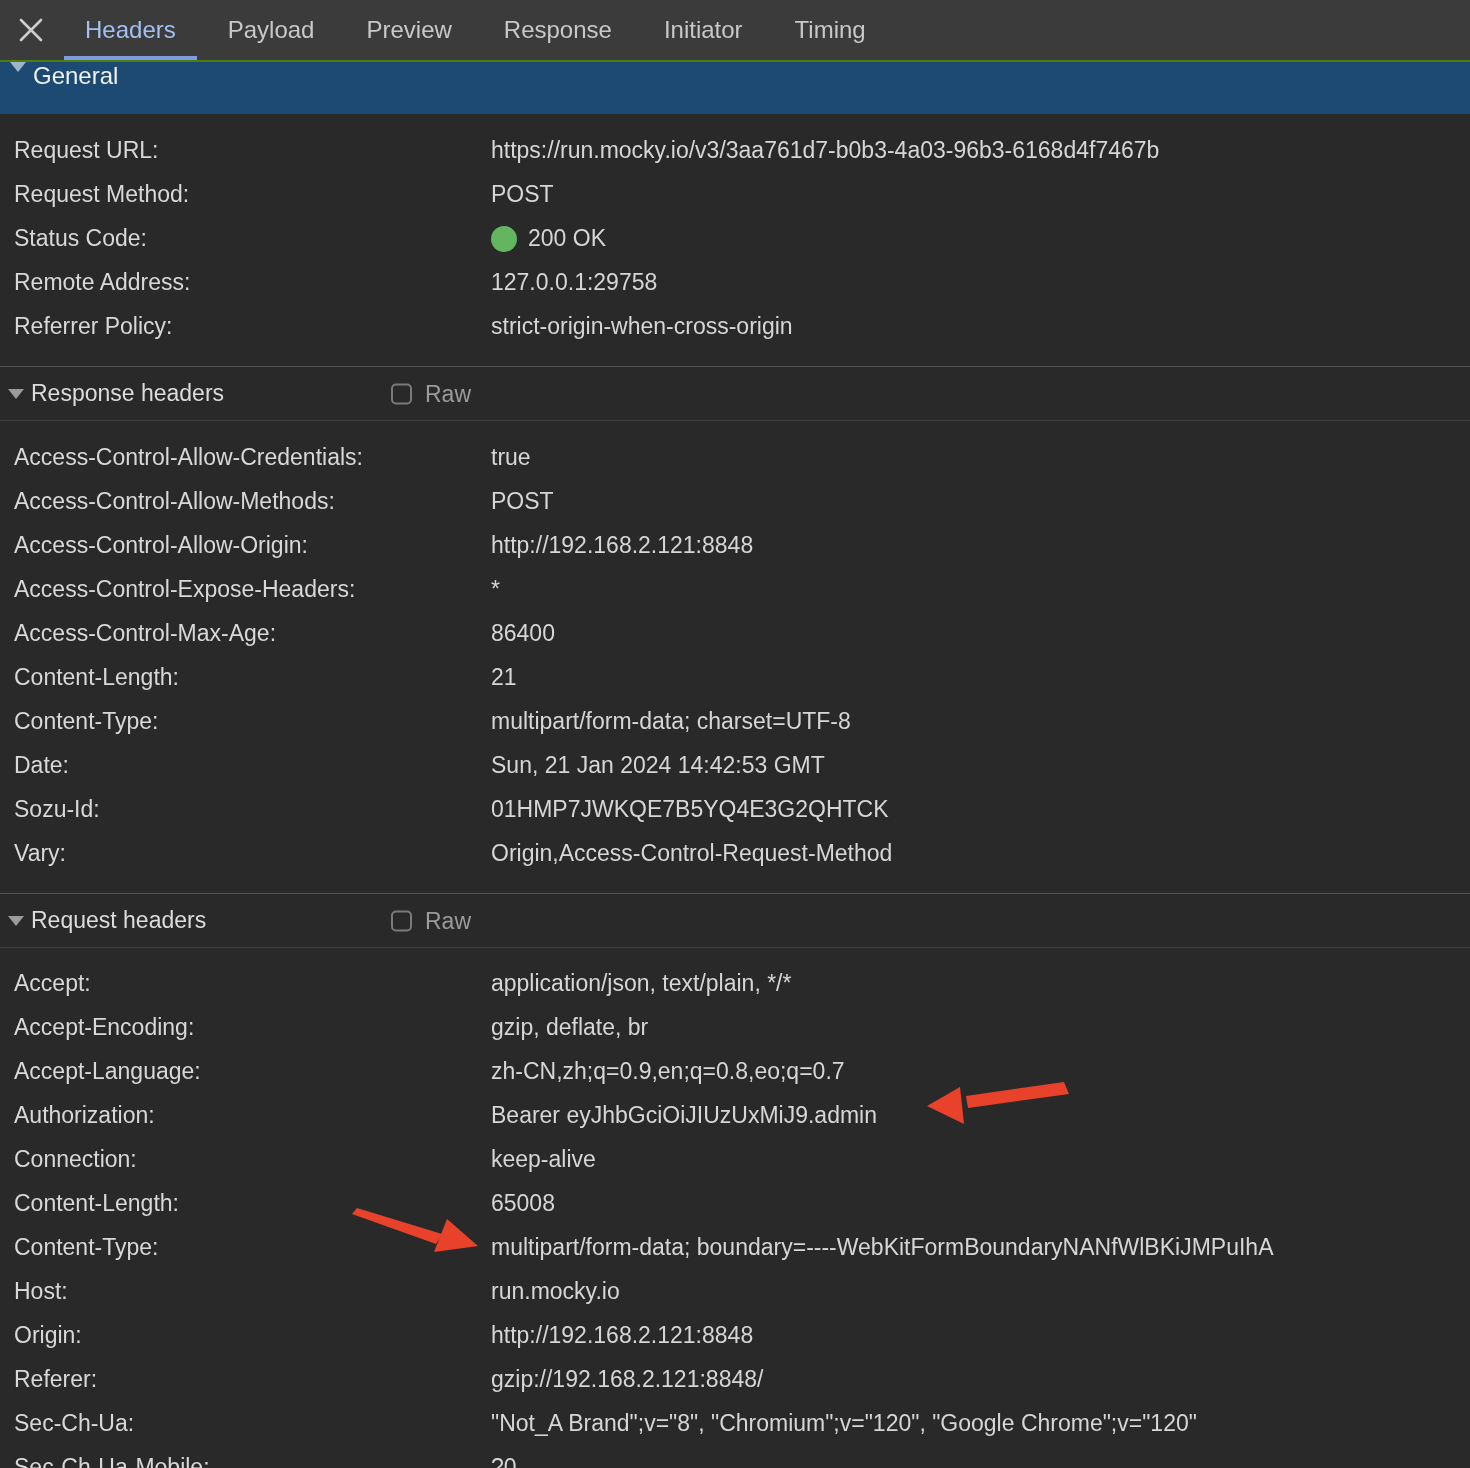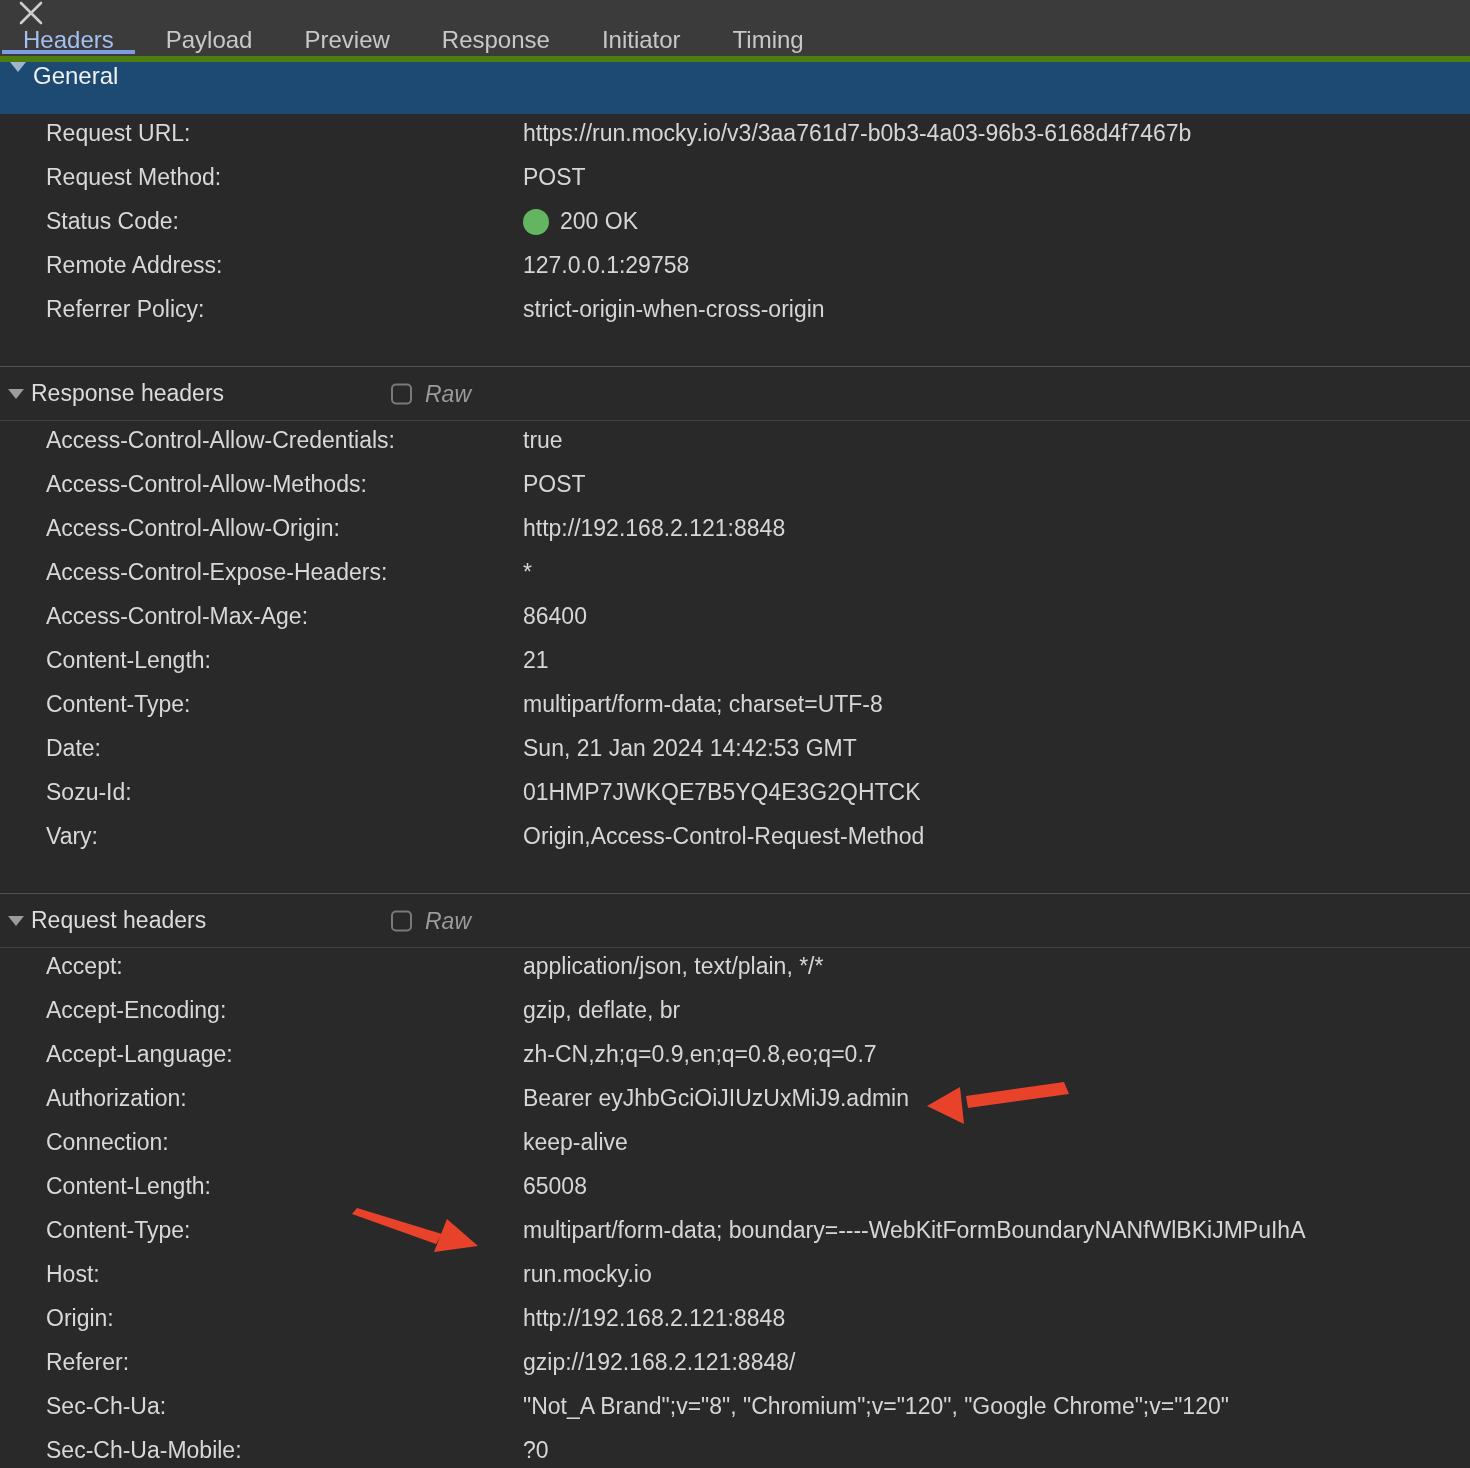--- a/index.html
+++ b/index.html
@@ -20,22 +20,21 @@
   body{
     background:var(--content-bg);
     font-family:"Liberation Sans","DejaVu Sans",sans-serif;
     color:var(--row-text);
     position:relative;
   }
   
   .tabbar{
     height:62px;background:var(--tabbar-bg);
     display:flex;align-items:stretch;
-    border-bottom:6px solid #4d7c0f;
-    flex-direction:column;
+    border-bottom:2px solid #4d7c0f;
   }
   .close-btn{
     width:62px;display:flex;align-items:center;justify-content:center;
     background:none;border:none;cursor:pointer;
   }
   .tab{
     position:relative;display:flex;align-items:center;
     padding:0 23px;margin-right:6px;
     font-size:24px;color:#c8c8c8;cursor:pointer;white-space:nowrap;
   }
@@ -65,28 +64,28 @@
     display:flex;align-items:center;padding-left:8px;
     font-size:23px;color:#dcdcdc;white-space:nowrap;
   }
   .raw-box{
     position:absolute;left:391px;top:50%;transform:translateY(-50%);
     width:21px;height:21px;border:2px solid #7a7a7a;border-radius:5px;
     background:transparent;cursor:pointer;
   }
   .raw-label{
     position:absolute;left:425px;top:50%;transform:translateY(-50%);
-    color:var(--muted-text);font-size:23px;cursor:pointer;font-style:italic;
+    color:var(--muted-text);font-size:23px;cursor:pointer;
   }
   
   .rows{font-size:23px;}
   .rows.general{padding-top:6px;padding-bottom:26px;}
   .rows.response{padding-top:6px;padding-bottom:26px;}
   .rows.request{padding-top:5px;}
-  .kv-row{height:44px;display:flex;align-items:flex-start;white-space:nowrap;padding-left:32px;}
+  .kv-row{height:44px;display:flex;align-items:flex-end;white-space:nowrap;}
   .kv-label{width:463px;padding-left:14px;flex:none;color:#d8d8d8;}
   .kv-value{flex:1;display:flex;align-items:center;color:#d6d6d6;margin-left:28px;}
   .dot{
     width:26px;height:26px;border-radius:50%;background:var(--dot);
     margin-right:11px;flex:none;
   }
   
   .arrow{position:absolute;pointer-events:none;}
   #arrow-auth{left:922px;top:1078px;}
   #arrow-ct{left:350px;top:1206px;}

